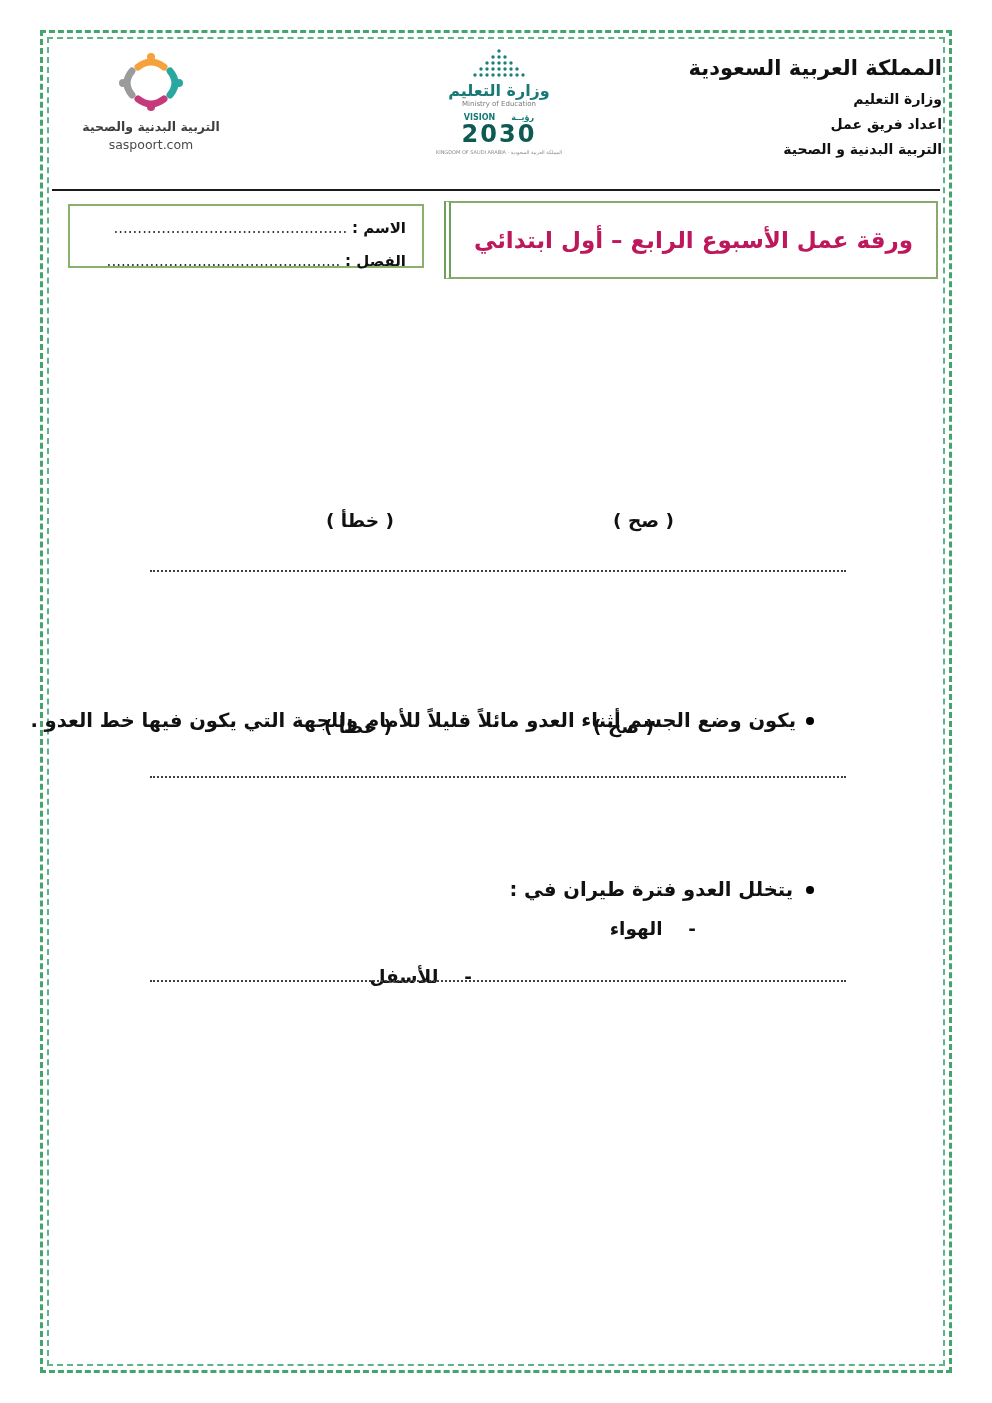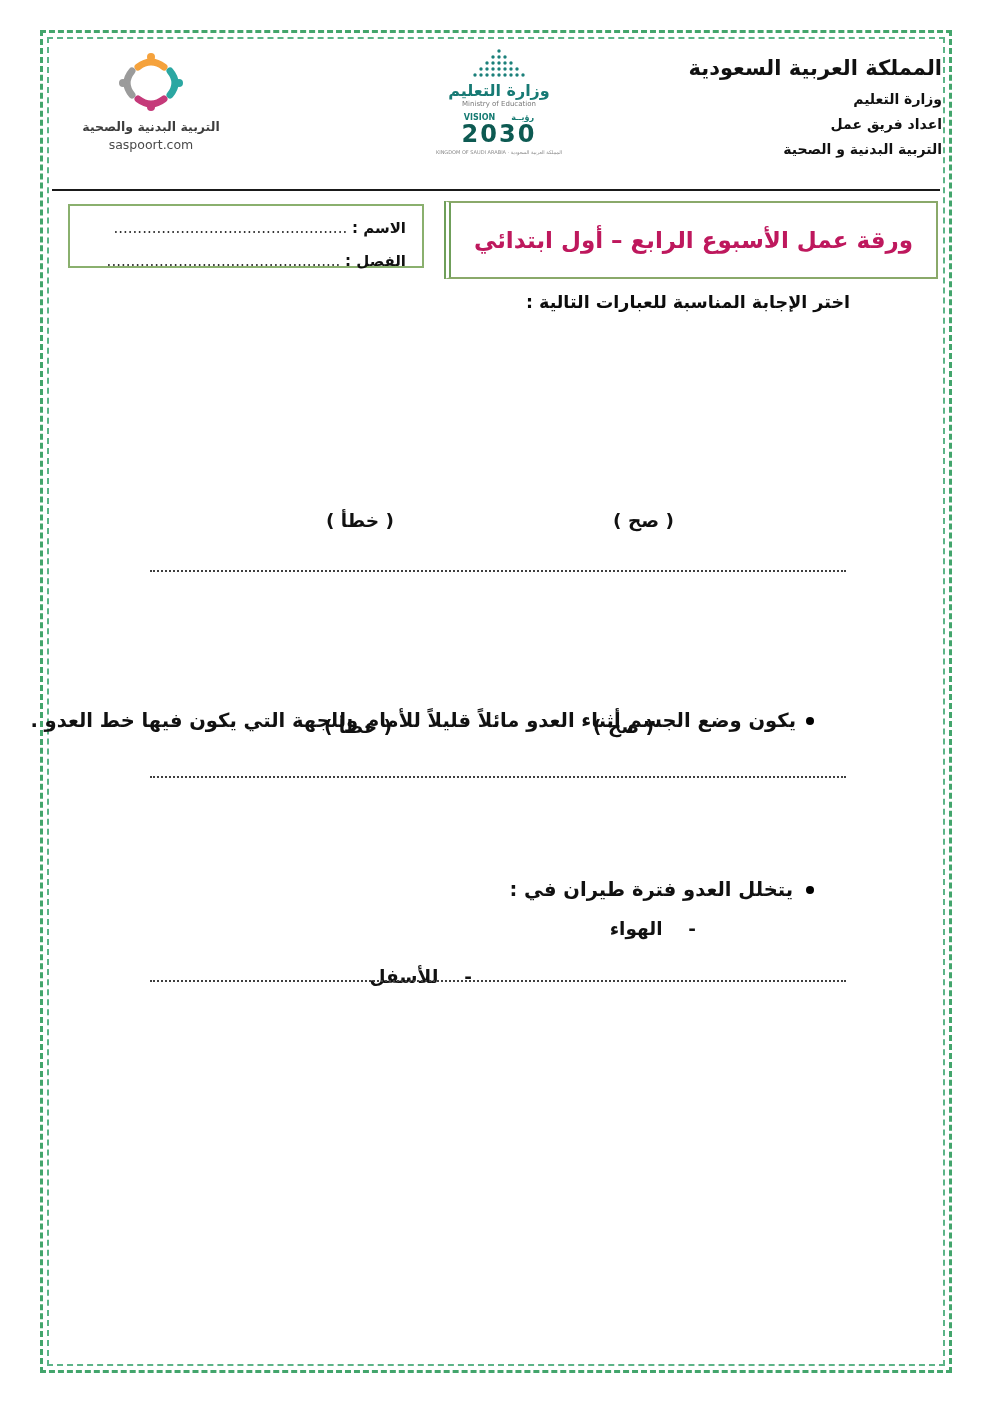--- a/index.html
+++ b/index.html
@@ -260,21 +260,20 @@
     <div class="info-line">
       <span class="info-label">الفصل :</span>
       <span class="info-fill">.................................................</span>
     </div>
   </div>
 
   <div class="title-box">
     <div class="worksheet-title">ورقة عمل الأسبوع الرابع – أول ابتدائي</div>
   </div>
 
-  <div class="instruction">اختر الإجابة المناسبة للعبارات التالية :</div>
 
   <span class="opt q1-opt-a">( صح )</span>
   <span class="opt q1-opt-b">( خطأ )</span>
   <div class="sep sep-1"></div>
 
   <div class="q-line q2-line">
     <span class="bullet"></span>
     <span>يكون وضع الجسم أثناء العدو مائلاً قليلاً للأمام وللجهة التي يكون فيها خط العدو .</span>
   </div>
   <span class="opt q2-opt-a">( صح )</span>

